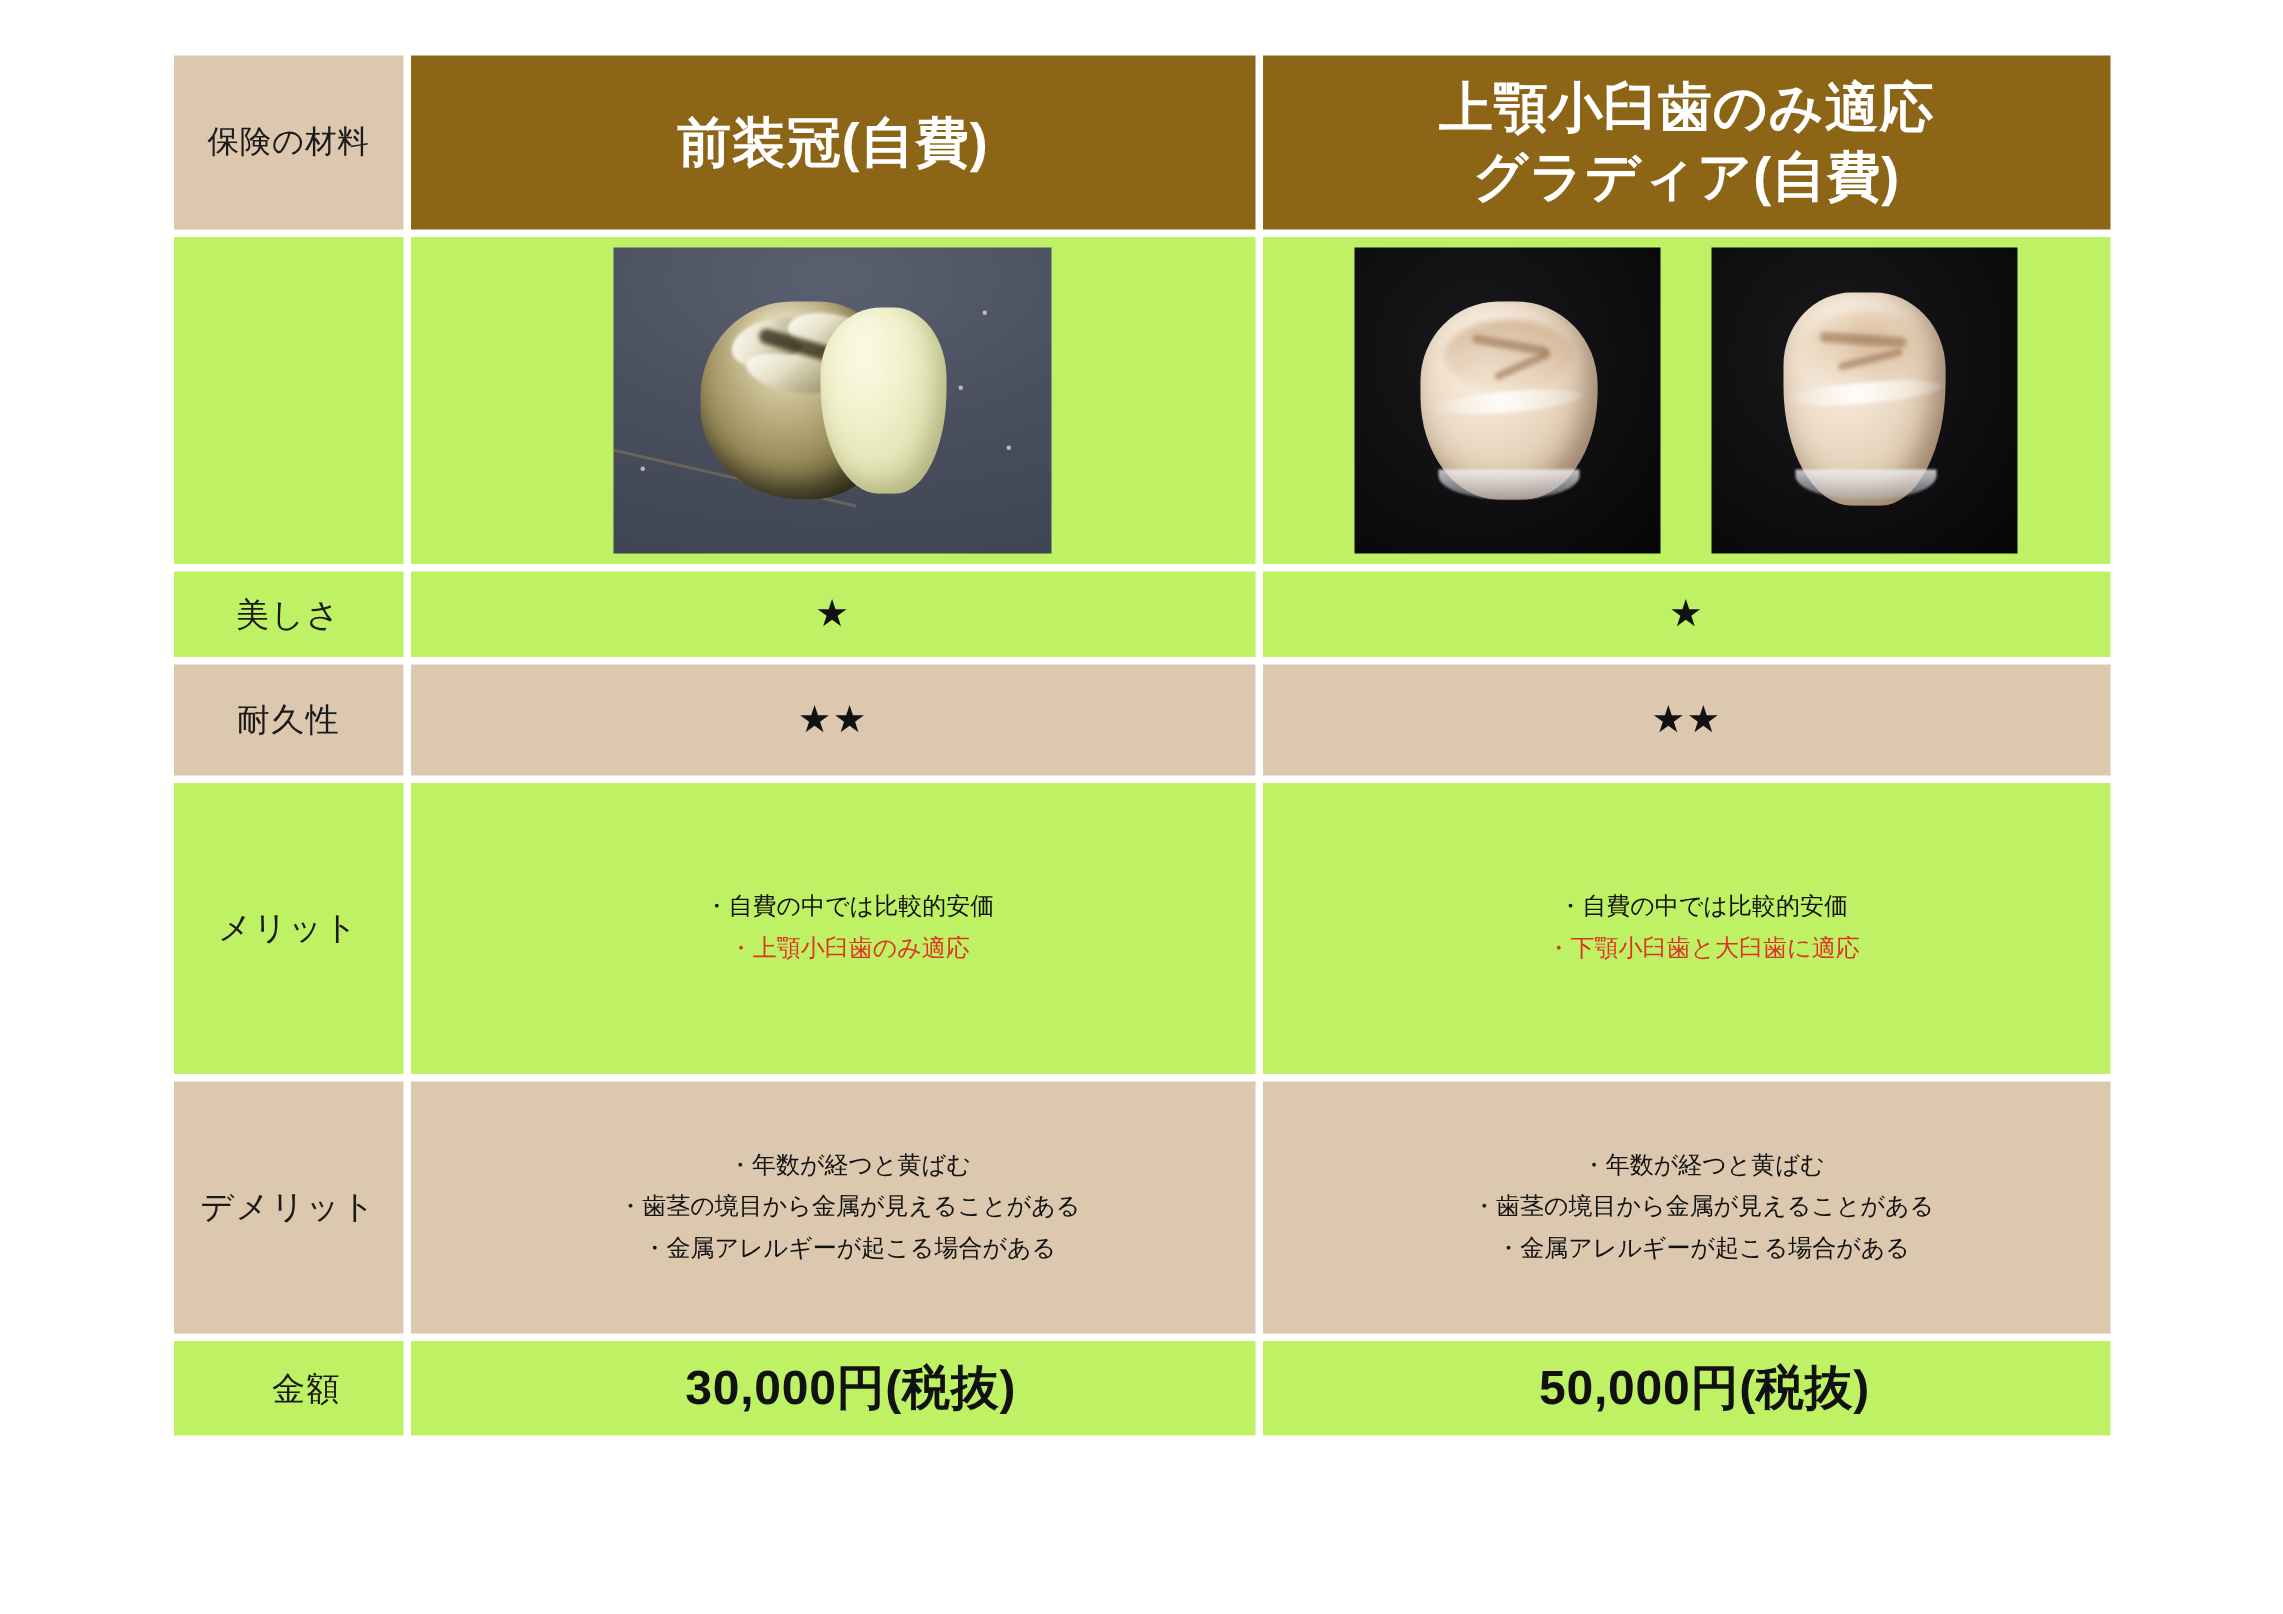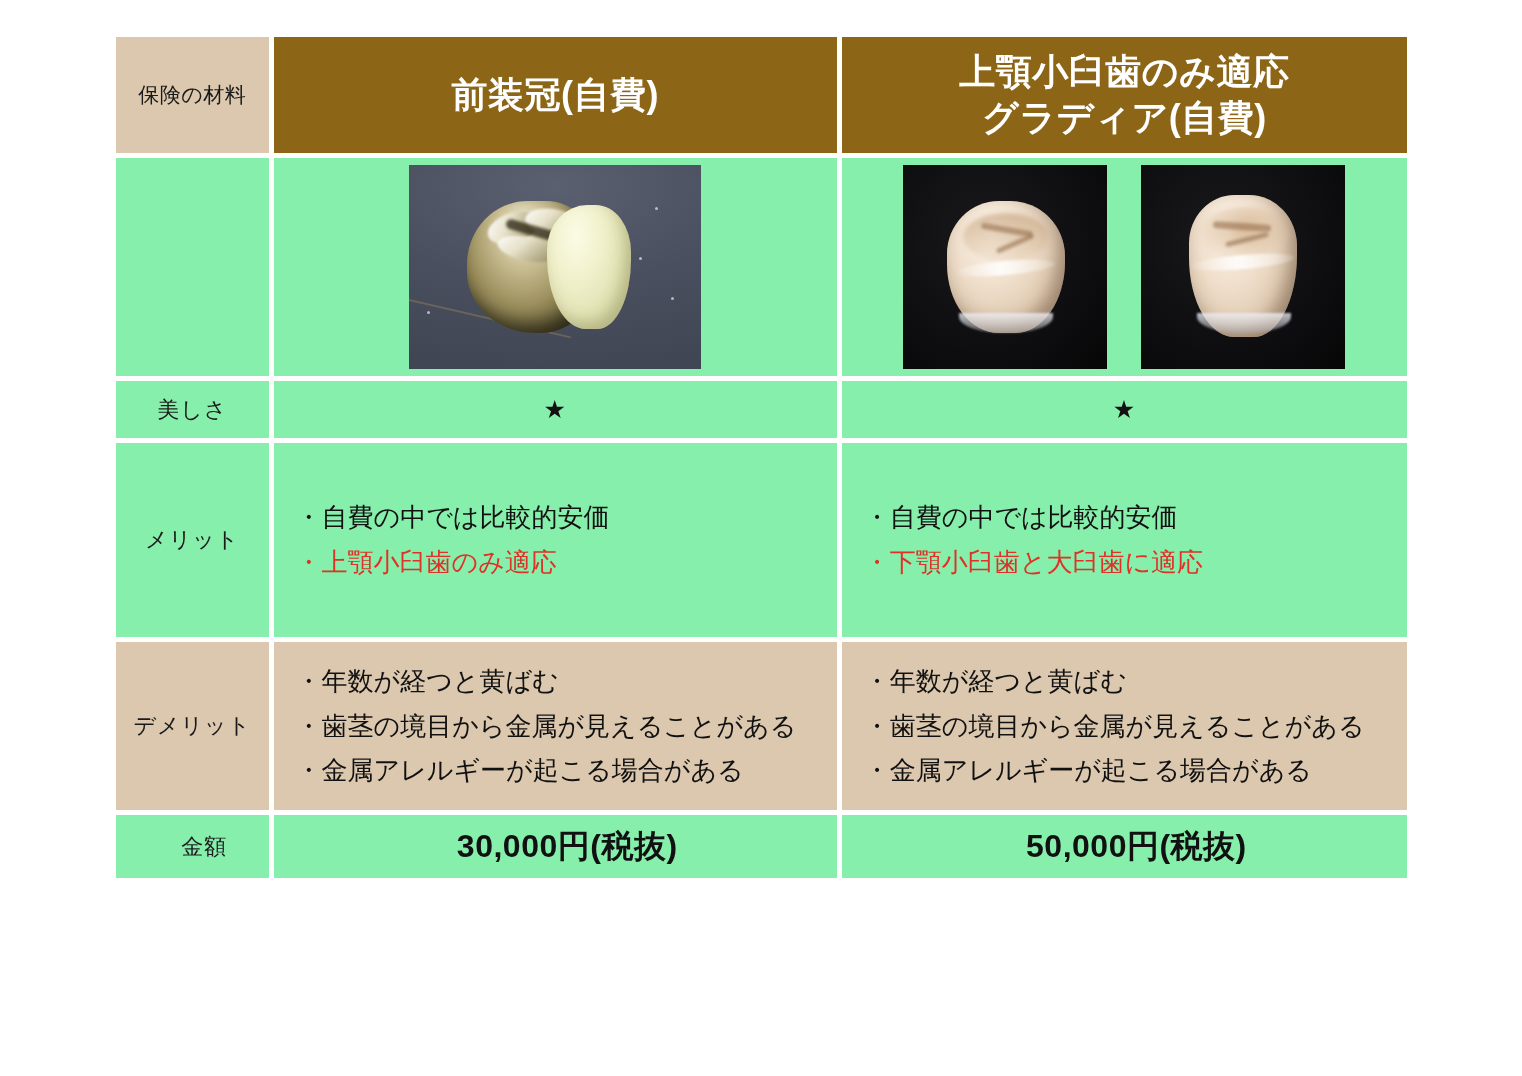--- a/index.html
+++ b/index.html
@@ -48,21 +48,21 @@
 
   
   .tone-head {
     background: #8c6516;
     color: #ffffff;
     font-weight: bold;
     font-size: 36px;
     line-height: 1.28;
     letter-spacing: 0.5px;
   }
-  .tone-light { background: #86efac; }
+  .tone-light { background: #bef264; }
   .tone-dark  { background: #dcc8ae; }
   .tone-label-head { background: #dcc8ae; }
 
   .lbl {
     font-size: 22px;
     color: #1a1a1a;
     letter-spacing: 1px;
   }
   .lbl-head {
     font-size: 21px;
@@ -81,23 +81,23 @@
 
   .stars {
     font-size: 25px;
     letter-spacing: 1px;
     color: #111111;
   }
 
   .mat-lines { font-size: 21px; line-height: 1.5; }
 
   .bullets {
-    text-align: left;
+    text-align: center;
     padding-left: 22px;
-    font-size: 26px;
+    font-size: 16px;
     line-height: 1.72;
   }
   .bullets .bl { display: block; white-space: nowrap; }
   .bl.alert { color: #e03126; }
 
   .price {
     font-weight: bold;
     font-size: 32px;
     letter-spacing: 0.5px;
     text-align: center;
@@ -304,20 +304,25 @@
         </td>
       </tr>
 
 
       <tr class="r-beauty">
         <td class="tone-light lbl">美しさ</td>
         <td class="tone-light stars">★</td>
         <td class="tone-light stars">★</td>
       </tr>
 
+      <tr class="r-dura">
+        <td class="tone-dark lbl">耐久性</td>
+        <td class="tone-dark stars">★★</td>
+        <td class="tone-dark stars">★★</td>
+      </tr>
 
       <tr class="r-merit">
         <td class="tone-light lbl">メリット</td>
         <td class="tone-light">
           <div class="bullets">
             <span class="bl">・自費の中では比較的安価</span>
             <span class="bl alert">・上顎小臼歯のみ適応</span>
           </div>
         </td>
         <td class="tone-light">

